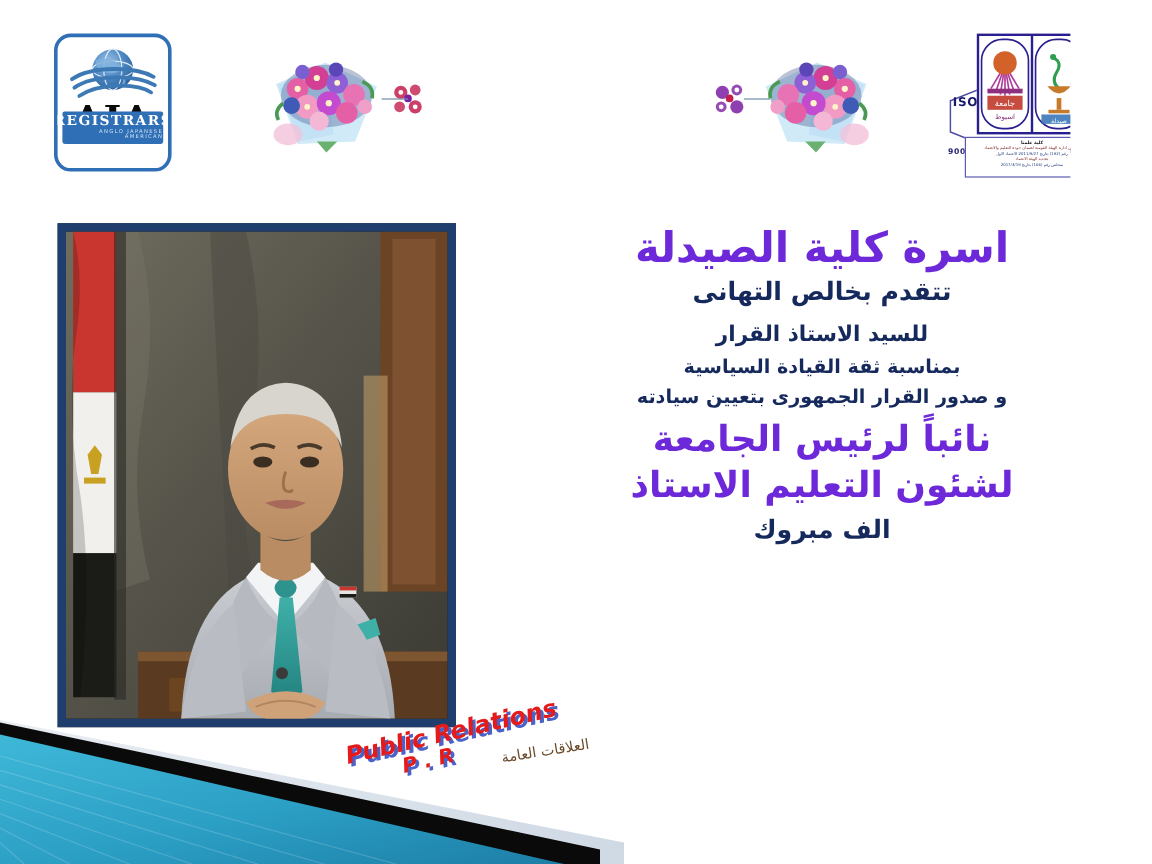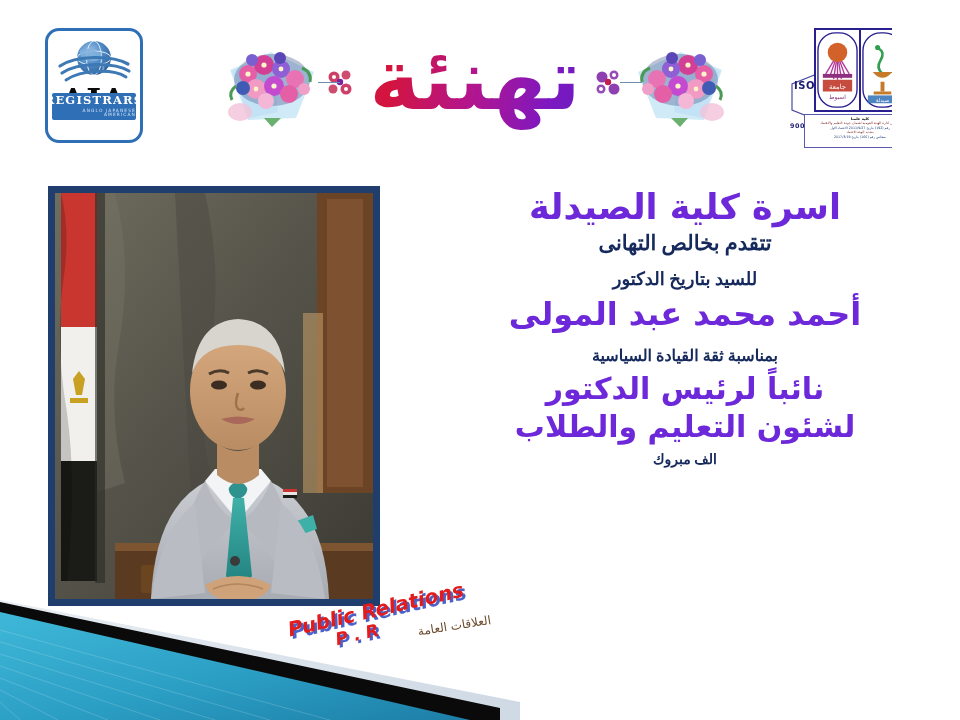--- a/index.html
+++ b/index.html
@@ -113,30 +113,30 @@
   #photo-inner{position:absolute;inset:0;overflow:hidden;}
 
   
   #message{
     position:absolute;left:420px;top:188px;width:530px;
     direction:rtl;text-align:center;
     font-family:"DejaVu Sans","Liberation Sans",sans-serif;
   }
   .ln{line-height:1.12;white-space:nowrap;font-weight:bold;}
   .red{color:#6d28d9;}
-  .navy{color:#15295c;font-family:Liberation Serif, serif;}
+  .navy{color:#15295c;}
   .l1{font-size:35px;margin-bottom:5px;}
   .l2{font-size:21px;margin-bottom:13px;}
   .l3{font-size:18px;margin-bottom:8px;}
   .l4{font-size:32px;margin-bottom:14px;}
   .l5{font-size:16px;margin-bottom:7px;}
   .l6{font-size:16px;margin-bottom:10px;}
   .l7{font-size:30px;margin-bottom:5px;}
   .l8{font-size:30px;margin-bottom:8px;}
-  .l9{font-size:14px;margin-bottom:4px;}
+  .l9{font-size:21px;margin-bottom:4px;}
   .l10{font-size:15px;}
 
   
   #banner{position:absolute;left:0;bottom:0;width:520px;height:130px;}
   #pr-block{
     position:absolute;left:286px;top:620px;width:200px;height:80px;
     transform:rotate(-13deg);transform-origin:left top;
   }
   #pr-en{
     font-family:"DejaVu Sans","Liberation Sans",sans-serif;
@@ -210,21 +210,20 @@
         <circle cx="56" cy="52" r="2.6" fill="#fff4c8"></circle>
         <circle cx="38" cy="55" r="2.4" fill="#fff4c8"></circle>
         <path d="M84 34 q10 4 8 14" fill="none" stroke="#4a9a56" stroke-width="3"></path>
         <path d="M18 52 q-8 6 -4 14" fill="none" stroke="#4a9a56" stroke-width="3"></path>
         <ellipse cx="22" cy="78" rx="12" ry="9" fill="#f3c3da" opacity=".8"></ellipse>
         <path d="M46 84 l8 9 l9 -9 z" fill="#6ab06f"></path>
       </g>
     </svg>
 
     <div id="tahnia-wrap">
-      <div id="tahnia-text">تهنئة</div>
       <svg class="tahnia-orn" id="tahnia-orn-left" viewBox="0 0 34 34">
         <g fill="#c31f4e">
           <circle cx="10" cy="11" r="5.5" opacity=".85"></circle>
           <circle cx="22" cy="9" r="4.5" opacity=".8"></circle>
           <circle cx="9" cy="23" r="4.5" opacity=".8"></circle>
           <circle cx="22" cy="23" r="5.5" opacity=".85"></circle>
           <circle cx="16" cy="16" r="3.2" fill="#7b1fa2"></circle>
         </g>
         <g fill="#ffffff">
           <circle cx="10" cy="11" r="2"></circle>
@@ -415,25 +414,25 @@
 
         <path d="M96 406 q10 -70 44 -96 l10 90 z" fill="#b9bdc3"></path>
         <path d="M270 406 q-10 -70 -44 -96 l-10 90 z" fill="#b9bdc3"></path>
       </svg>
     </div>
   </div>
 
   <div id="message">
     <div class="ln red l1">اسرة كلية الصيدلة</div>
     <div class="ln navy l2">تتقدم بخالص التهانى</div>
-    <div class="ln navy l3">للسيد بتاريخ الدكتور</div>
-    <div class="ln red l4">أحمد محمد عبد المولى</div>
+    <div class="ln navy l3">للسيد الاستاذ القرار</div>
     <div class="ln navy l5">بمناسبة ثقة القيادة السياسية</div>
-    <div class="ln red l7">نائباً لرئيس الدكتور</div>
-    <div class="ln red l8">لشئون التعليم والطلاب</div>
+    <div class="ln navy l6">و صدور القرار الجمهورى بتعيين سيادته</div>
+    <div class="ln red l7">نائباً لرئيس الجامعة</div>
+    <div class="ln red l8">لشئون التعليم الاستاذ</div>
     <div class="ln navy l9">الف مبروك</div>
   </div>
 
   <svg id="banner" viewBox="0 0 520 130" preserveAspectRatio="none">
     <defs>
       <linearGradient id="tealg" x1="0" y1="0" x2="1" y2="1">
         <stop offset="0%" stop-color="#3fb8d8"></stop>
         <stop offset="55%" stop-color="#2b9ec4"></stop>
         <stop offset="100%" stop-color="#1d7ea6"></stop>
       </linearGradient>

